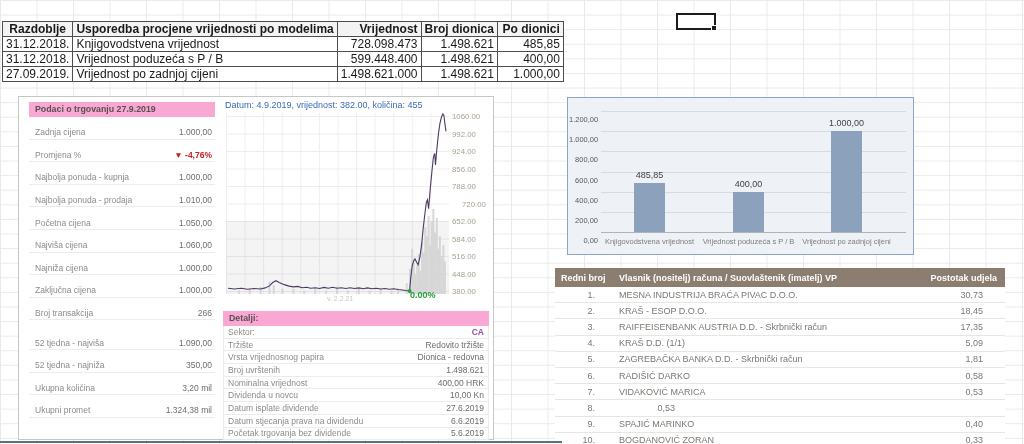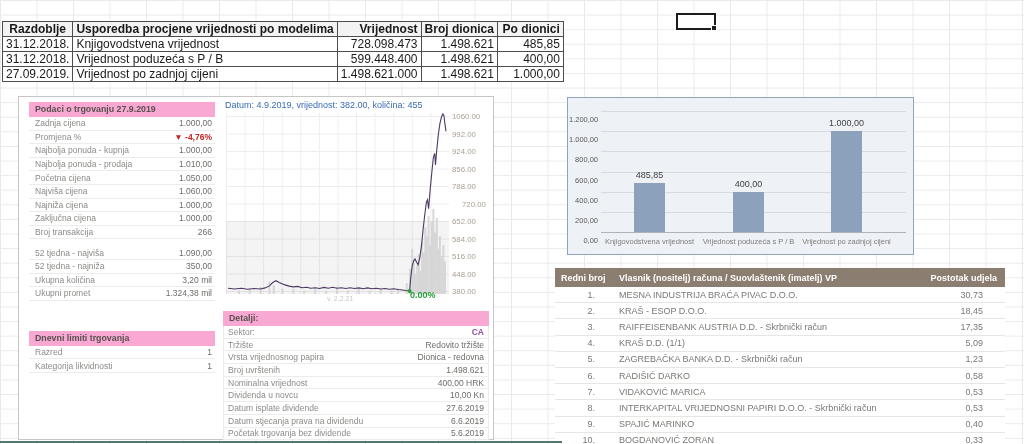--- a/index.html
+++ b/index.html
@@ -17,21 +17,21 @@
   .toptable th{background:#f3f3f3;font-weight:bold;text-align:center;}
   .toptable .c0{width:56px;text-align:center;}
   .toptable .c1{width:208px;text-align:left;}
   .toptable .c2{width:58px;text-align:right;}
   .toptable .c3{width:64px;text-align:right;}
   .toptable .c4{width:59px;text-align:right;}
   
   .mainpanel{position:absolute;left:18px;top:96px;width:474px;height:342px;background:#fff;border:1px solid #c6c6c6;font-size:8.5px;}
   .leftcol{position:absolute;left:10px;top:5px;width:186px;}
   .sec-h{background:#f9a8d4;color:#55524e;font-weight:bold;font-size:8.8px;padding:2px 6px;height:11px;line-height:11px;}
-  .prow{display:flex;justify-content:space-between;align-items:center;height:12.6px;border-bottom:1px solid #ececec;padding:0 3px 0 6px;}
+  .prow{display:flex;justify-content:space-between;align-items:center;height:12.6px;border-bottom:1px solid #ececec;padding:9px 3px 0 6px;}
   .plabel{color:#8e8b87;white-space:nowrap;}
   .pvalue{color:#6f6c68;white-space:nowrap;}
   .pvalue.neg{color:#c22222;font-weight:bold;}
   .pvalue.accent{color:#964fa8;font-weight:bold;}
   .spacer{height:7px;}
   .limits-h{margin-top:30px;}
   
   .chart-h{position:absolute;left:206px;top:3px;width:270px;color:#3a6cb5;font-size:9px;white-space:nowrap;}
   .plot{position:absolute;left:207px;top:16px;width:223px;height:181px;background:#fdfdfd;}
   .ylab{position:absolute;left:433px;width:40px;font-size:7.8px;color:#a89f92;white-space:nowrap;}
@@ -351,35 +351,34 @@
           <div class="opct">17,35</div>
         </div>
         <div class="orow">
           <div class="onum">4.</div>
           <div class="oname">KRAŠ D.D. (1/1)</div>
           <div class="opct">5,09</div>
         </div>
         <div class="orow">
           <div class="onum">5.</div>
           <div class="oname">ZAGREBAČKA BANKA D.D. - Skrbnički račun</div>
-          <div class="opct">1,23</div>
+          <div class="opct">1,81</div>
         </div>
         <div class="orow">
           <div class="onum">6.</div>
           <div class="oname">RADIŠIĆ DARKO</div>
           <div class="opct">0,58</div>
         </div>
         <div class="orow">
           <div class="onum">7.</div>
           <div class="oname">VIDAKOVIĆ MARICA</div>
           <div class="opct">0,53</div>
         </div>
         <div class="orow">
           <div class="onum">8.</div>
-          <div class="oname">INTERKAPITAL VRIJEDNOSNI PAPIRI D.O.O. - Skrbnički račun</div>
           <div class="opct">0,53</div>
         </div>
         <div class="orow">
           <div class="onum">9.</div>
           <div class="oname">SPAJIĆ MARINKO</div>
           <div class="opct">0,40</div>
         </div>
         <div class="orow">
           <div class="onum">10.</div>
           <div class="oname">BOGDANOVIĆ ZORAN</div>

